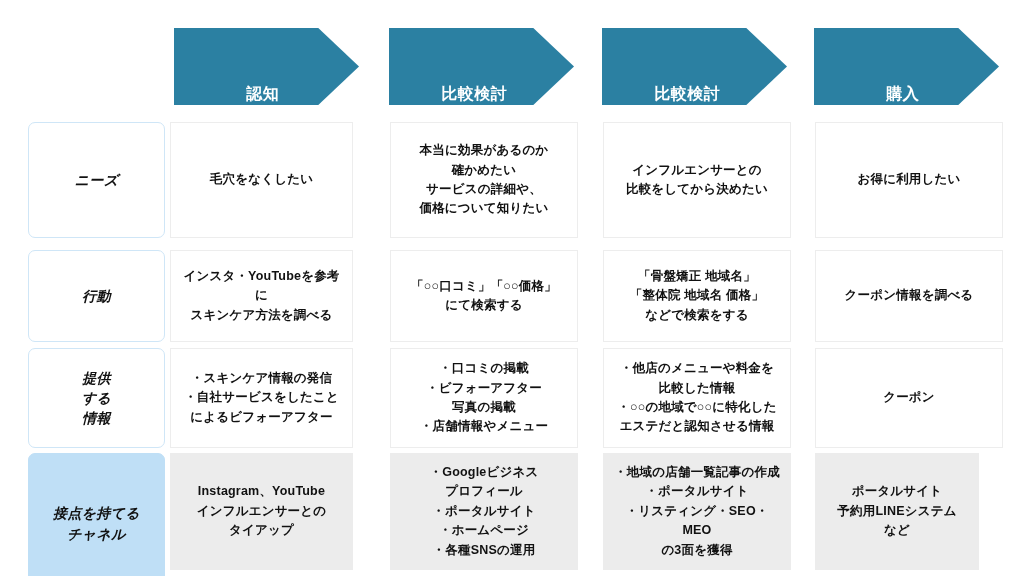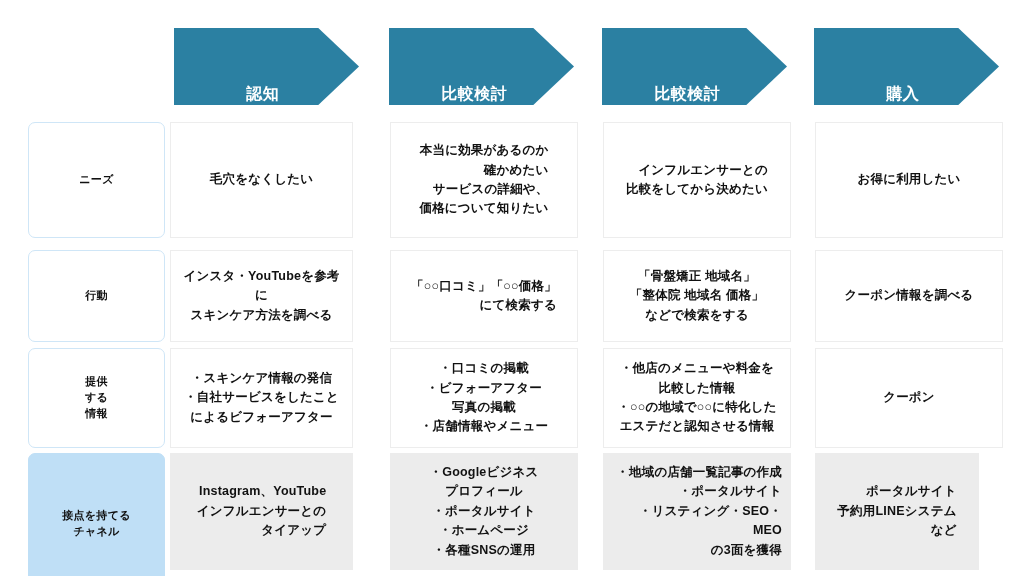--- a/index.html
+++ b/index.html
@@ -60,26 +60,27 @@
     display: flex;
     align-items: center;
     justify-content: center;
     box-sizing: border-box;
   }
   .row-label-cell.highlight {
     background: #bfdff6;
     border-color: #bfdff6;
   }
   .row-label-text {
-    font-size: 11px;
+    font-size: 14px;
     font-weight: bold;
     line-height: 1.45;
     text-align: center;
     white-space: pre-line;
     letter-spacing: 0.3px;
+    font-style: italic;
   }
 
   .content-cell {
     position: absolute;
     border: 1px solid #ededed;
     background: #ffffff;
     box-sizing: border-box;
     display: flex;
     align-items: center;
     justify-content: center;
@@ -90,21 +91,21 @@
     border-color: #ececec;
   }
   .cell-text {
     font-size: 12.5px;
     font-weight: bold;
     line-height: 1.55;
     white-space: pre-line;
     letter-spacing: 0.2px;
   }
   .align-center { text-align: center; }
-  .align-left   { text-align: right; }
+  .align-left   { text-align: center; }
 </style>
 </head>
 <body>
 
 <div id="journey-board">
 
   <div class="stage-header-row">
     <div class="stage-arrow" style="left:174px; width:185px;">
       <span class="stage-arrow-label">認知</span>
     </div>

